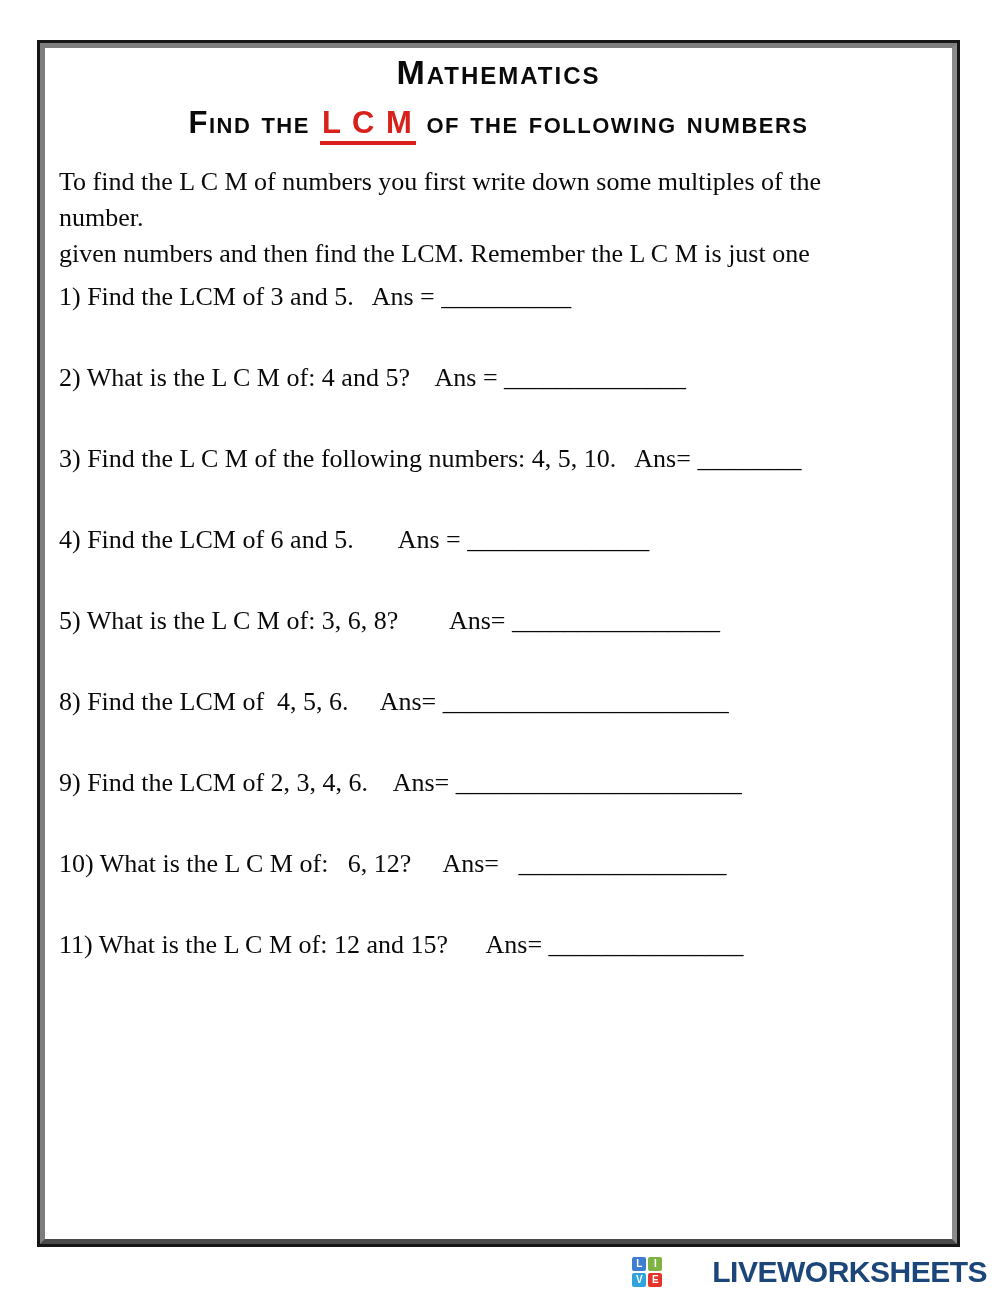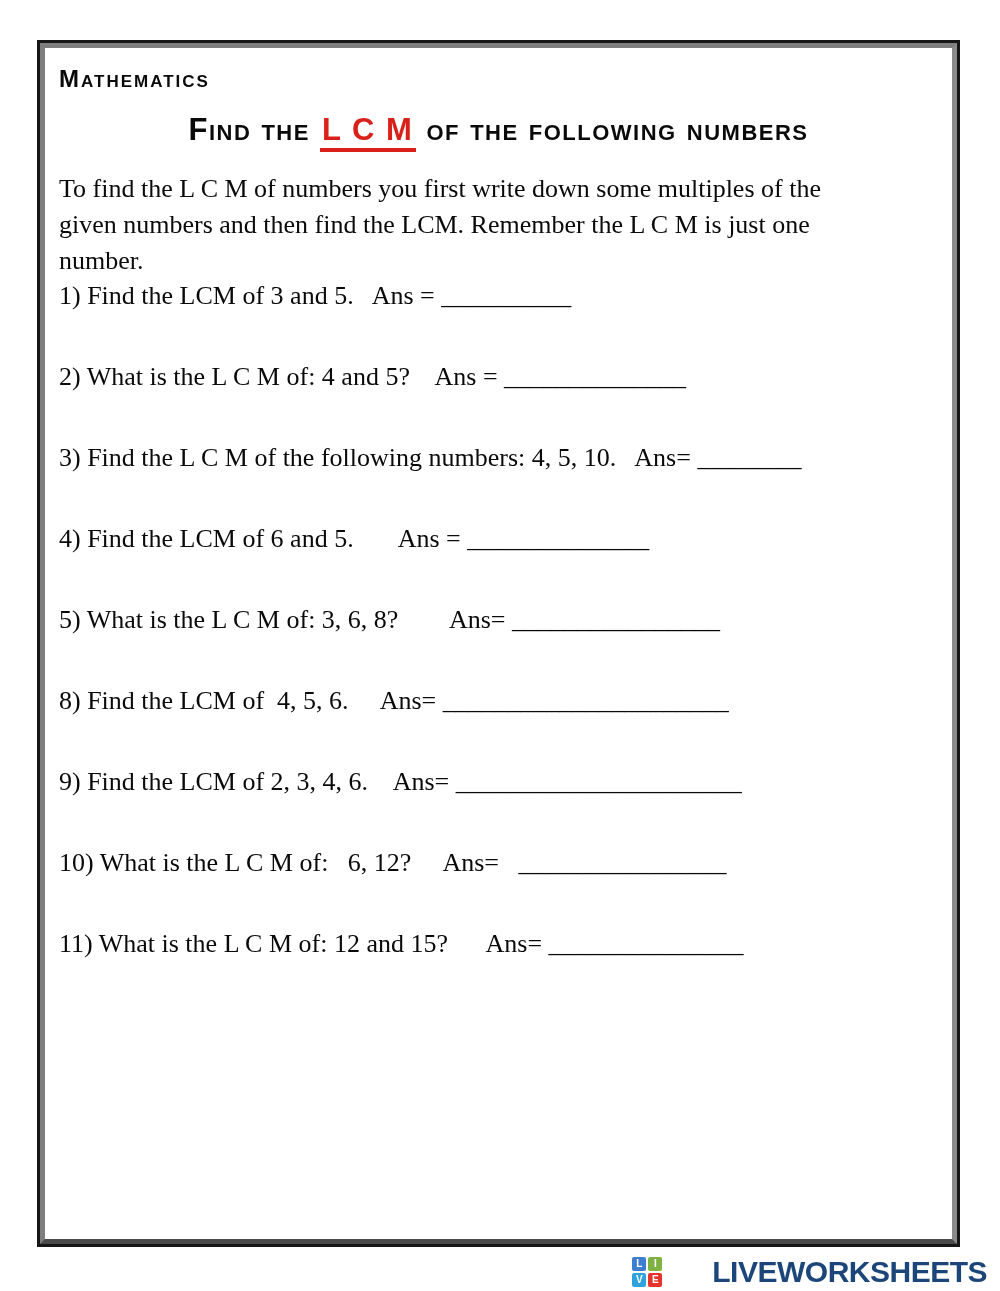--- a/index.html
+++ b/index.html
@@ -23,25 +23,26 @@
     width: 100%; height: 100%;
     border-top: 5px solid #7e7e7e;
     border-left: 5px solid #7e7e7e;
     border-right: 5px solid #8b8b8b;
     border-bottom: 5px solid #4a4a4a;
     background: #ffffff;
     padding: 0 14px;
   }
 
   .title {
-    margin-top: 13px;
+    margin-top: 6px;
+    text-align: center;
     font-family: "Liberation Sans", sans-serif;
     font-weight: bold;
     font-variant: small-caps;
-    font-size: 24px;
+    font-size: 34px;
     line-height: 36px;
     letter-spacing: 2px;
   }
   .subtitle {
     margin-top: 16px;
     text-align: center;
     font-family: "Liberation Sans", sans-serif;
     font-weight: bold;
     font-variant: small-caps;
     font-size: 31px;
@@ -50,21 +51,21 @@
   }
   .subtitle span { white-space: pre; }
   .lcm {
     border-bottom: 4px solid;
     padding: 0 3px 1px 2px;
   }
 
   .intro { margin-top: 24px; font-size: 26px; line-height: 36px; }
   .intro-line { white-space: pre; }
 
-  .questions { margin-top: 4px; }
+  .questions { margin-top: 12px; }
   .q {
     font-size: 26px;
     line-height: 26px;
     margin-bottom: 55px;
     white-space: pre;
   }
 
   
   .footer {
     position: absolute; right: 13px; bottom: 2px;
@@ -98,22 +99,22 @@
 
 <div class="frame">
   <div class="frame-inner">
 
     <div class="title">Mathematics</div>
 
     <div class="subtitle"><span>Find the </span><span class="lcm" style="color: rgb(217, 33, 28);">L C M</span><span> of the following numbers</span></div>
 
     <div class="intro">
       <div class="intro-line">To find the L C M of numbers you first write down some multiples of the</div>
+      <div class="intro-line">number.</div>
       <div class="intro-line">given numbers and then find the LCM. Remember the L C M is just one</div>
-      <div class="intro-line">number.</div>
     </div>
 
     <div class="questions">
       <div class="q"><span>1) Find the LCM of 3 and 5.   Ans = </span><span class="blank">__________</span></div>
       <div class="q"><span>2) What is the L C M of: 4 and 5?    Ans = </span><span class="blank">______________</span></div>
       <div class="q"><span>3) Find the L C M of the following numbers: 4, 5, 10.   Ans= </span><span class="blank">________</span></div>
       <div class="q"><span>4) Find the LCM of 6 and 5.       Ans = </span><span class="blank">______________</span></div>
       <div class="q"><span>5) What is the L C M of: 3, 6, 8?        Ans= </span><span class="blank">________________</span></div>
       <div class="q"><span>8) Find the LCM of  4, 5, 6.     Ans= </span><span class="blank">______________________</span></div>
       <div class="q"><span>9) Find the LCM of 2, 3, 4, 6.    Ans= </span><span class="blank">______________________</span></div>

